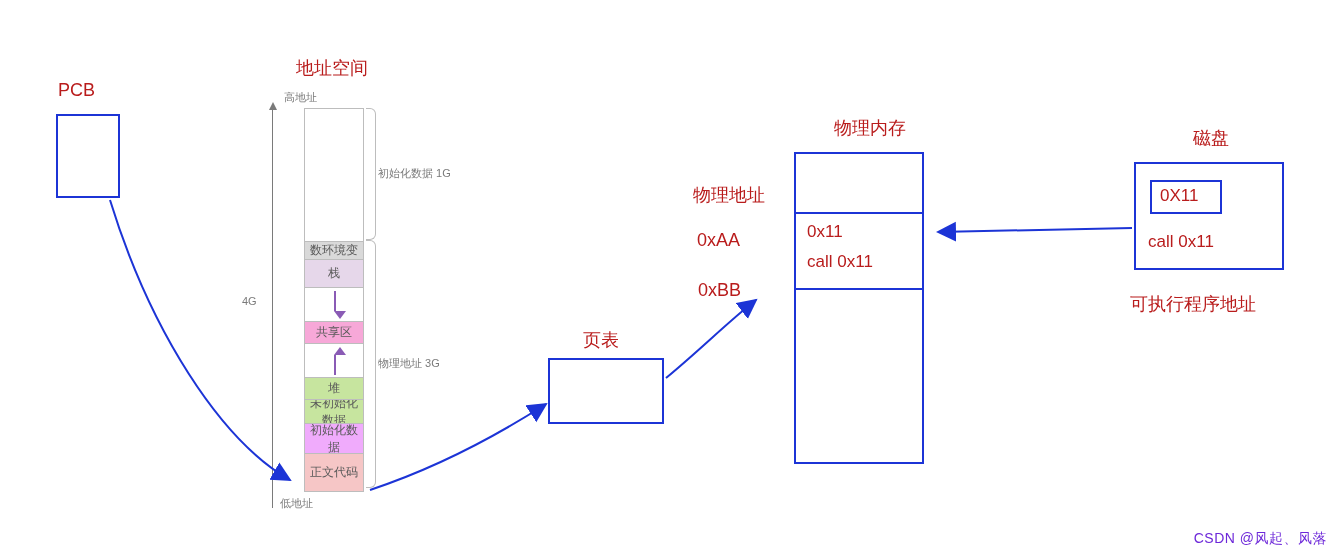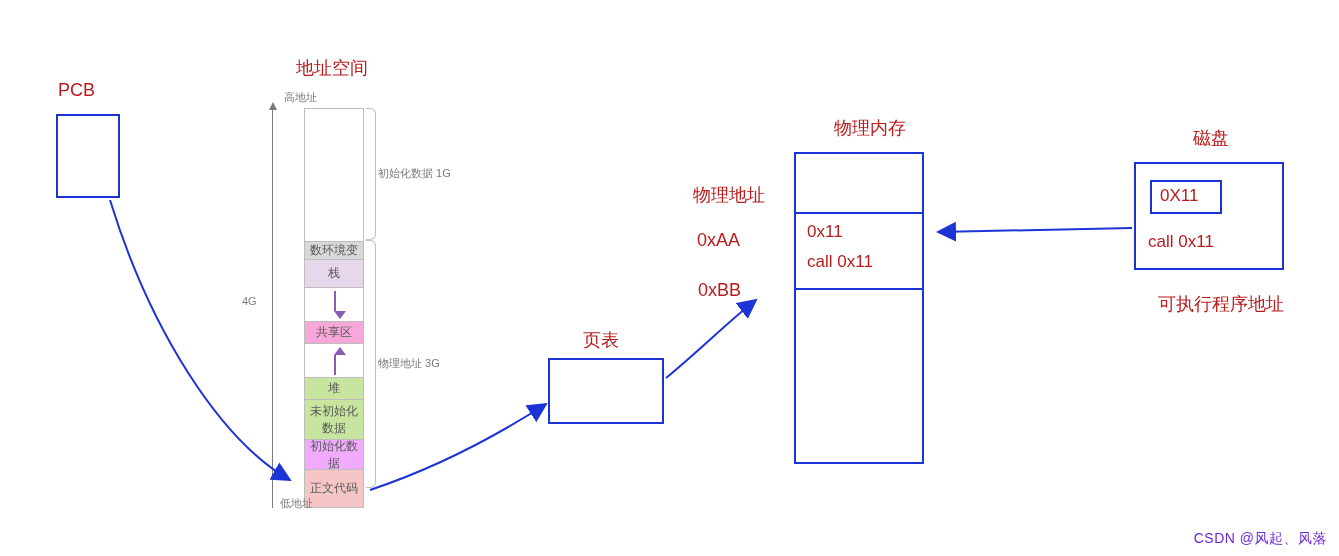--- a/index.html
+++ b/index.html
@@ -120,21 +120,21 @@
         </div>
       </div>
       <div class="as-cell" style="height: 22px; background: rgb(247, 168, 216);">共享区</div>
       <div class="as-cell" style="height: 34px; background: rgb(255, 255, 255);">
         <div style="width: 0px;">
           <div style="width: 0px; height: 0px; border-left: 6px solid transparent; border-right: 6px solid transparent; border-bottom: 8px solid rgb(138, 91, 181);"></div>
           <div style="width: 2px; height: 20px; background: rgb(138, 91, 181); margin: 0px auto;"></div>
         </div>
       </div>
       <div class="as-cell" style="height: 22px; background: rgb(199, 229, 159);">堆</div>
-      <div class="as-cell" style="height: 40px; background: rgb(199, 229, 159);">未初始化数据</div>
+      <div class="as-cell" style="height: 24px; background: rgb(199, 229, 159);">未初始化数据</div>
       <div class="as-cell" style="height: 30px; background: #f0abfc;">初始化数据</div>
       <div class="as-cell" style="height: 38px; background: rgb(246, 198, 198);">正文代码</div>
     </div>
 
   <div class="brace" style="left:106px;top:18px;width:10px;height:132px;"></div>
   <div class="small-grey" style="left:118px;top:76px;">初始化数据 1G</div>
 
   <div class="brace" style="left:106px;top:150px;width:10px;height:248px;"></div>
   <div class="small-grey" style="left:118px;top:266px;">物理地址 3G</div>
 
@@ -153,21 +153,21 @@
 
 <div class="lbl" style="left:693px;top:183px;">物理地址</div>
 <div class="lbl" style="left:697px;top:230px;">0xAA</div>
 <div class="lbl" style="left:698px;top:280px;">0xBB</div>
 
 <div class="lbl" style="left:1193px;top:126px;">磁盘</div>
 <div class="box" style="left:1134px;top:162px;width:150px;height:108px;"></div>
 <div class="box" style="left:1150px;top:180px;width:72px;height:34px;"></div>
 <div class="lbl" style="left:1160px;top:186px;font-size:17px;">0X11</div>
 <div class="lbl" style="left:1148px;top:232px;font-size:17px;">call 0x11</div>
-<div class="lbl" style="left:1130px;top:292px;margin-left:28px;">可执行程序地址</div>
+<div class="lbl" style="left:1130px;top:292px;">可执行程序地址</div>
 
 <svg class="overlay">
   <defs>
     <marker id="ah" markerWidth="12" markerHeight="12" refX="9" refY="5" orient="auto">
       <path d="M0,0 L10,5 L0,10 z" fill="#1c34d6"></path>
     </marker>
   </defs>
 
   <path d="M110,200 C150,330 220,440 290,480" stroke="#1c34d6" stroke-width="2" fill="none" marker-end="url(#ah)"></path>
 

